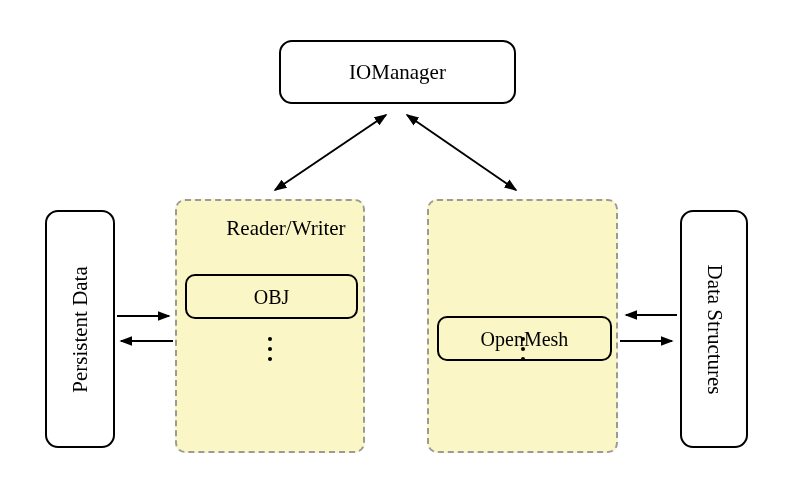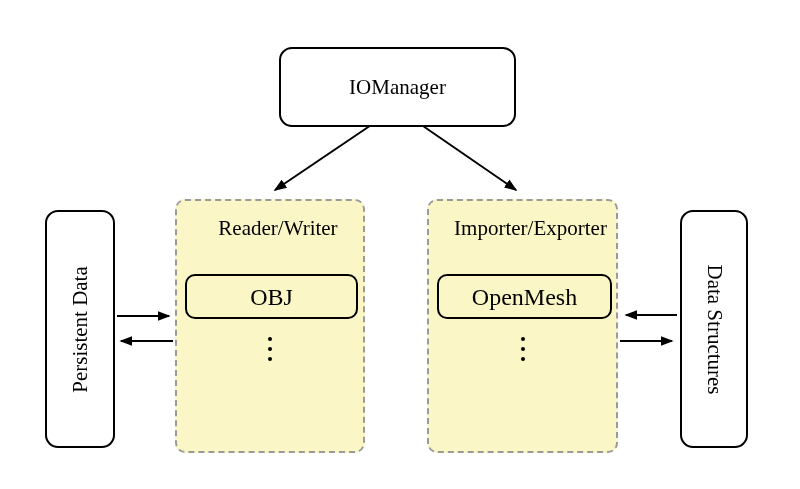--- a/index.html
+++ b/index.html
@@ -31,23 +31,23 @@
     border: 2.5px solid #000000;
     border-radius: 13px;
     display: flex;
     align-items: center;
     justify-content: center;
     font-size: 21px;
     text-align: center;
   }
   .node-iomanager {
     left: 279px;
-    top: 47px;
+    top: 40px;
     width: 237px;
-    height: 80px;
+    height: 64px;
     align-items: center;
   }
   .node-vertical {
     width: 70px;
     top: 210px;
     height: 238px;
   }
   .node-persistent { left: 45px; }
   .node-datastructures { left: 680px; width: 68px; }
   .vtext {
@@ -63,43 +63,43 @@
     height: 254px;
     background: #fbf6c6;
     border: 2px dashed #9a9a9a;
     border-radius: 10px;
   }
   .panel-left { left: 175px; width: 190px; }
   .panel-right { left: 427px; width: 191px; }
   .panel-title {
     position: absolute;
     top: 15px;
-    left: 8px;
+    left: 16px;
     width: 100%;
     text-align: center;
     font-size: 21px;
   }
   .inner-node {
     position: absolute;
     box-sizing: border-box;
     background: transparent;
     border: 2.5px solid #000000;
     border-radius: 10px;
     display: flex;
     align-items: center;
     justify-content: center;
-    font-size: 24px;
+    font-size: 20px;
     line-height: 26px;
     text-align: center;
     white-space: pre-line;
   }
   .inner-top { top: 73px; height: 45px; }
   .inner-bottom { top: 176px; height: 59px; }
   .panel-left .inner-node { left: 8px; width: 173px; }
-  .panel-right .inner-node { left: 8px; width: 175px; }
+  .panel-right .inner-node { left: 8px; width: 175px; margin-top: 42px; }
   .vdots {
     position: absolute;
     top: 124px;
     left: 0;
     width: 100%;
     height: 48px;
     display: flex;
     flex-direction: column;
     align-items: center;
     justify-content: center;
@@ -147,21 +147,20 @@
     <div class="panel-title">Reader/Writer</div>
     <div class="inner-node inner-top">OBJ</div>
     <div class="vdots">
       <div class="dot"></div>
       <div class="dot"></div>
       <div class="dot"></div>
     </div>
   </div>
 
   <div class="panel panel-right">
-    <div class="panel-title">Importer/Exporter</div>
     <div class="inner-node inner-top">OpenMesh</div>
     <div class="vdots">
       <div class="dot"></div>
       <div class="dot"></div>
       <div class="dot"></div>
     </div>
   </div>
 
 </div>
 

